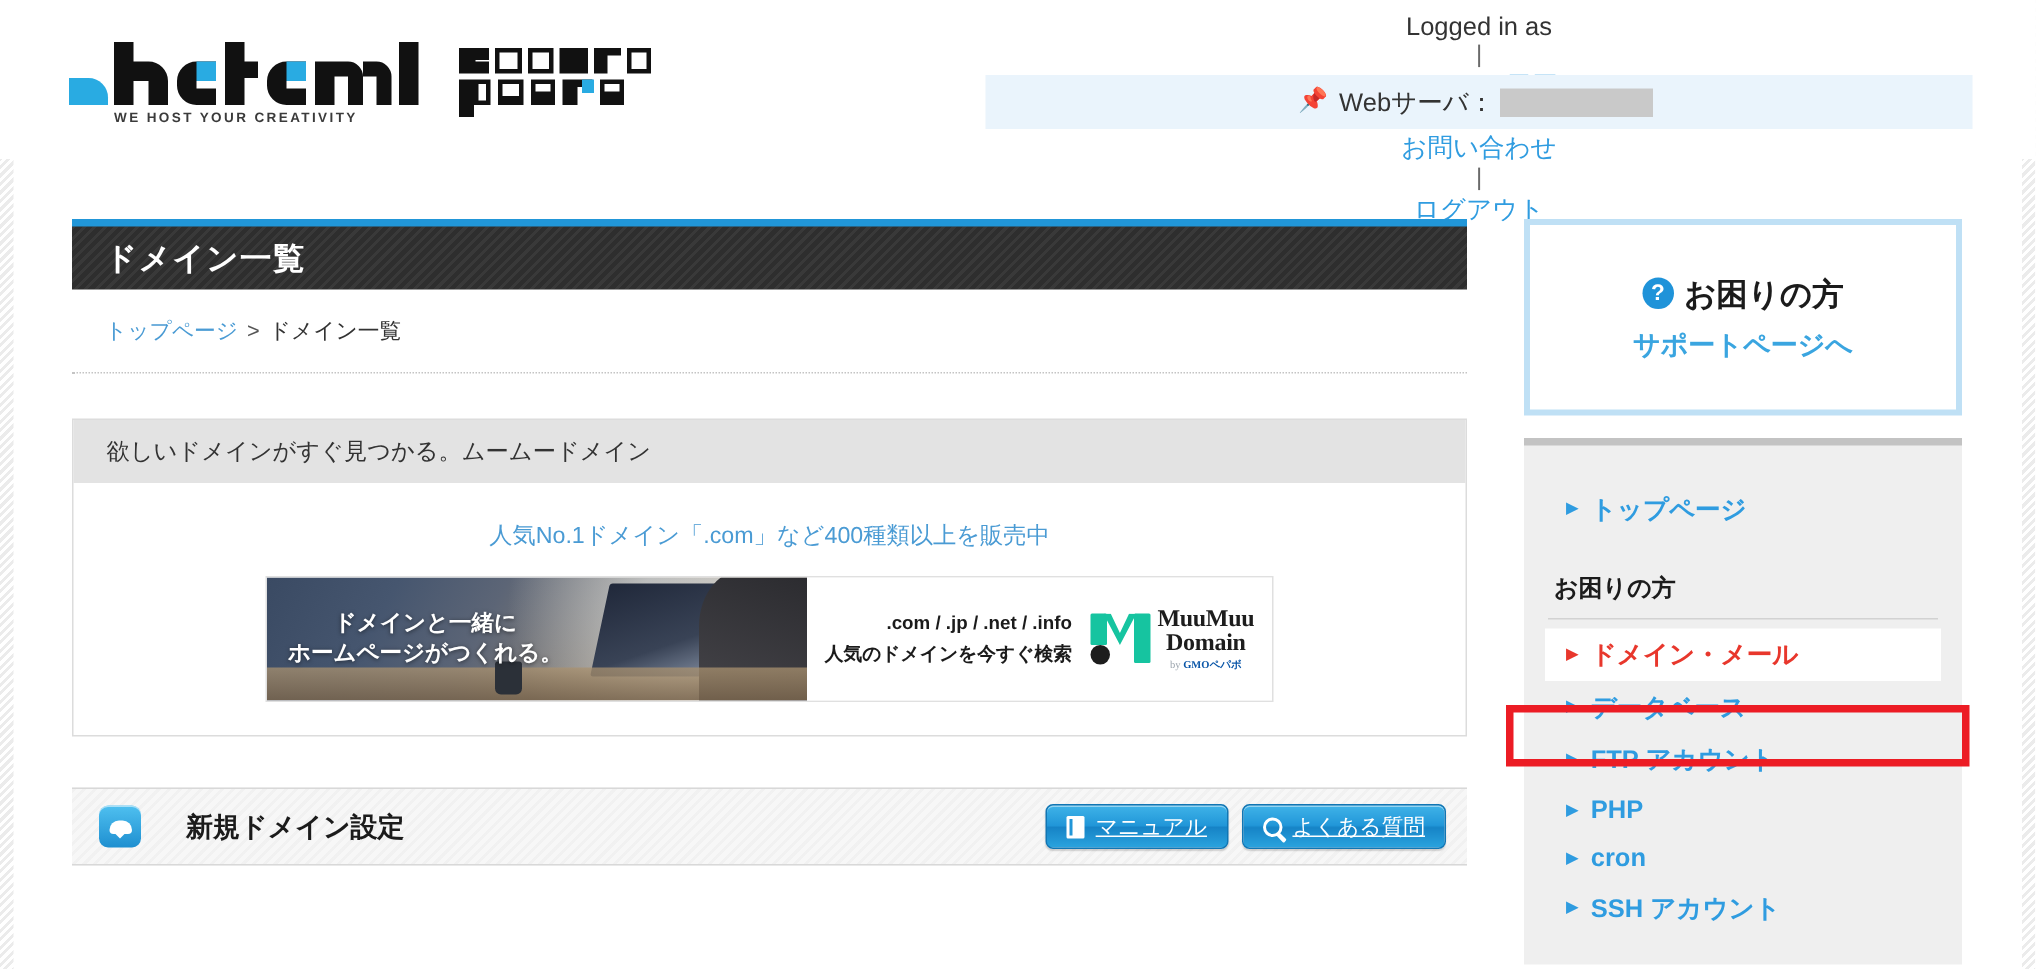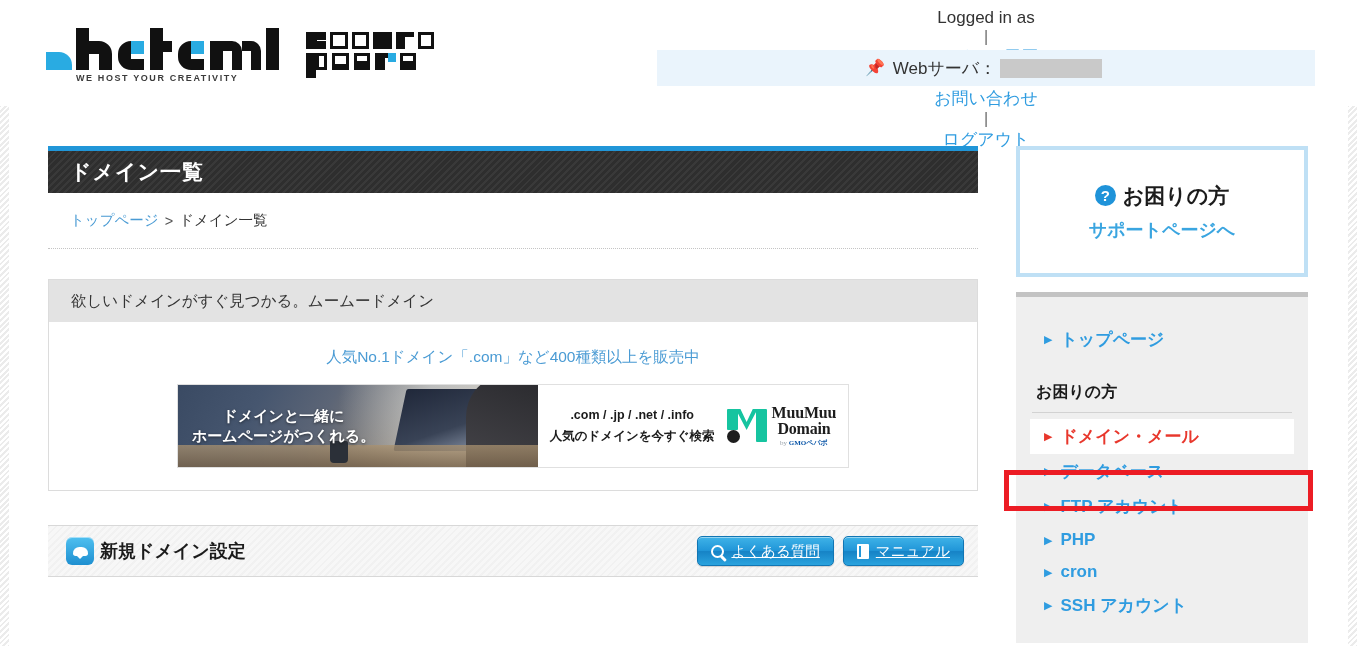--- a/index.html
+++ b/index.html
@@ -152,21 +152,21 @@
     color: #ffffff; font-weight: bold; font-size: 15px;
     line-height: 1.35; text-shadow: 0 1px 3px rgba(0,0,0,.55);
     white-space: nowrap;
   }
   .banner-right {
     flex: 1; display: flex; align-items: center; justify-content: center;
     gap: 12px; background: #ffffff; padding: 0 8px;
   }
   .banner-right .copy {
     font-size: 12.5px; color: #1b1b1b; font-weight: bold;
-    line-height: 1.65; text-align: center; white-space: nowrap;
+    line-height: 1.65; text-align: right; white-space: nowrap;
   }
   .mm-logo { display: flex; align-items: center; gap: 5px; }
   .mm-mark { position: relative; width: 40px; height: 34px; }
   .mm-mark .bar-l { position: absolute; left: 0; top: 0; width: 11px; height: 21px; background:#16c4a0; border-radius:1px; }
   .mm-mark .bar-r { position: absolute; right: 0; top: 0; width: 11px; height: 33px; background:#16c4a0; border-radius:1px; }
   .mm-mark .bar-m { position: absolute; left: 9px; top: 0; width: 22px; height: 21px;
                     background:#16c4a0;
                     clip-path: polygon(0 0, 50% 100%, 100% 0, 78% 0, 50% 62%, 22% 0); }
   .mm-mark .dot { position: absolute; left: 0; bottom: 0; width: 13px; height: 13px; border-radius: 50%; background:#1d1d1d; }
   .mm-text { line-height: 1.02; font-family: Liberation Serif, serif; }
@@ -196,21 +196,21 @@
   .sec-icon .cloud {
     width: 15px; height: 9px; background: #fff;
     border-radius: 7px 7px 3px 3px;
     position: relative;
   }
   .sec-icon .cloud:after {
     content:''; position:absolute; left:3px; bottom:-3px;
     border-left: 4px solid transparent; border-right: 4px solid transparent;
     border-top: 4px solid #fff;
   }
-  .sec-title { font-size: 18px; font-weight: bold; color: #1b1b1b; margin-left: 6px; }
+  .sec-title { font-size: 18px; font-weight: bold; color: #1b1b1b; margin-left: 30px; }
   .sec-spacer { flex: 1; }
   .btn {
     height: 30px; border-radius: 5px; cursor: pointer;
     background: linear-gradient(180deg,#3fb3e8 0%, #2196d8 48%, #1683c6 52%, #2aa3de 100%);
     border: 1px solid #1176b4;
     box-shadow: inset 0 1px 0 rgba(255,255,255,.45), 0 1px 1px rgba(0,0,0,.16);
     display: flex; align-items: center; gap: 7px;
     padding: 0 13px; margin-left: 9px;
     color: #fff; font-size: 14.5px; white-space: nowrap;
   }
@@ -418,29 +418,29 @@
     </div>
 
     <div class="section-bar">
       <span class="sec-icon">
           <span class="cloud"></span>
         </span>
       <span class="sec-title">新規ドメイン設定</span>
       <span class="sec-spacer"></span>
       <a class="btn" href="#">
         <span class="glyph">
+            <span class="ic-book"></span>
+          </span>
+        <span>マニュアル</span>
+      </a>
+      <a class="btn" href="#">
+        <span class="glyph">
             <span class="ic-search"></span>
           </span>
         <span>よくある質問</span>
-      </a>
-      <a class="btn" href="#">
-        <span class="glyph">
-            <span class="ic-book"></span>
-          </span>
-        <span>マニュアル</span>
       </a>
     </div>
   </div>
 
   <div class="sidebar">
 
     <div class="support-box">
       <div class="support-title">
         <span class="q-icon">?</span>
         <span>お困りの方</span>

